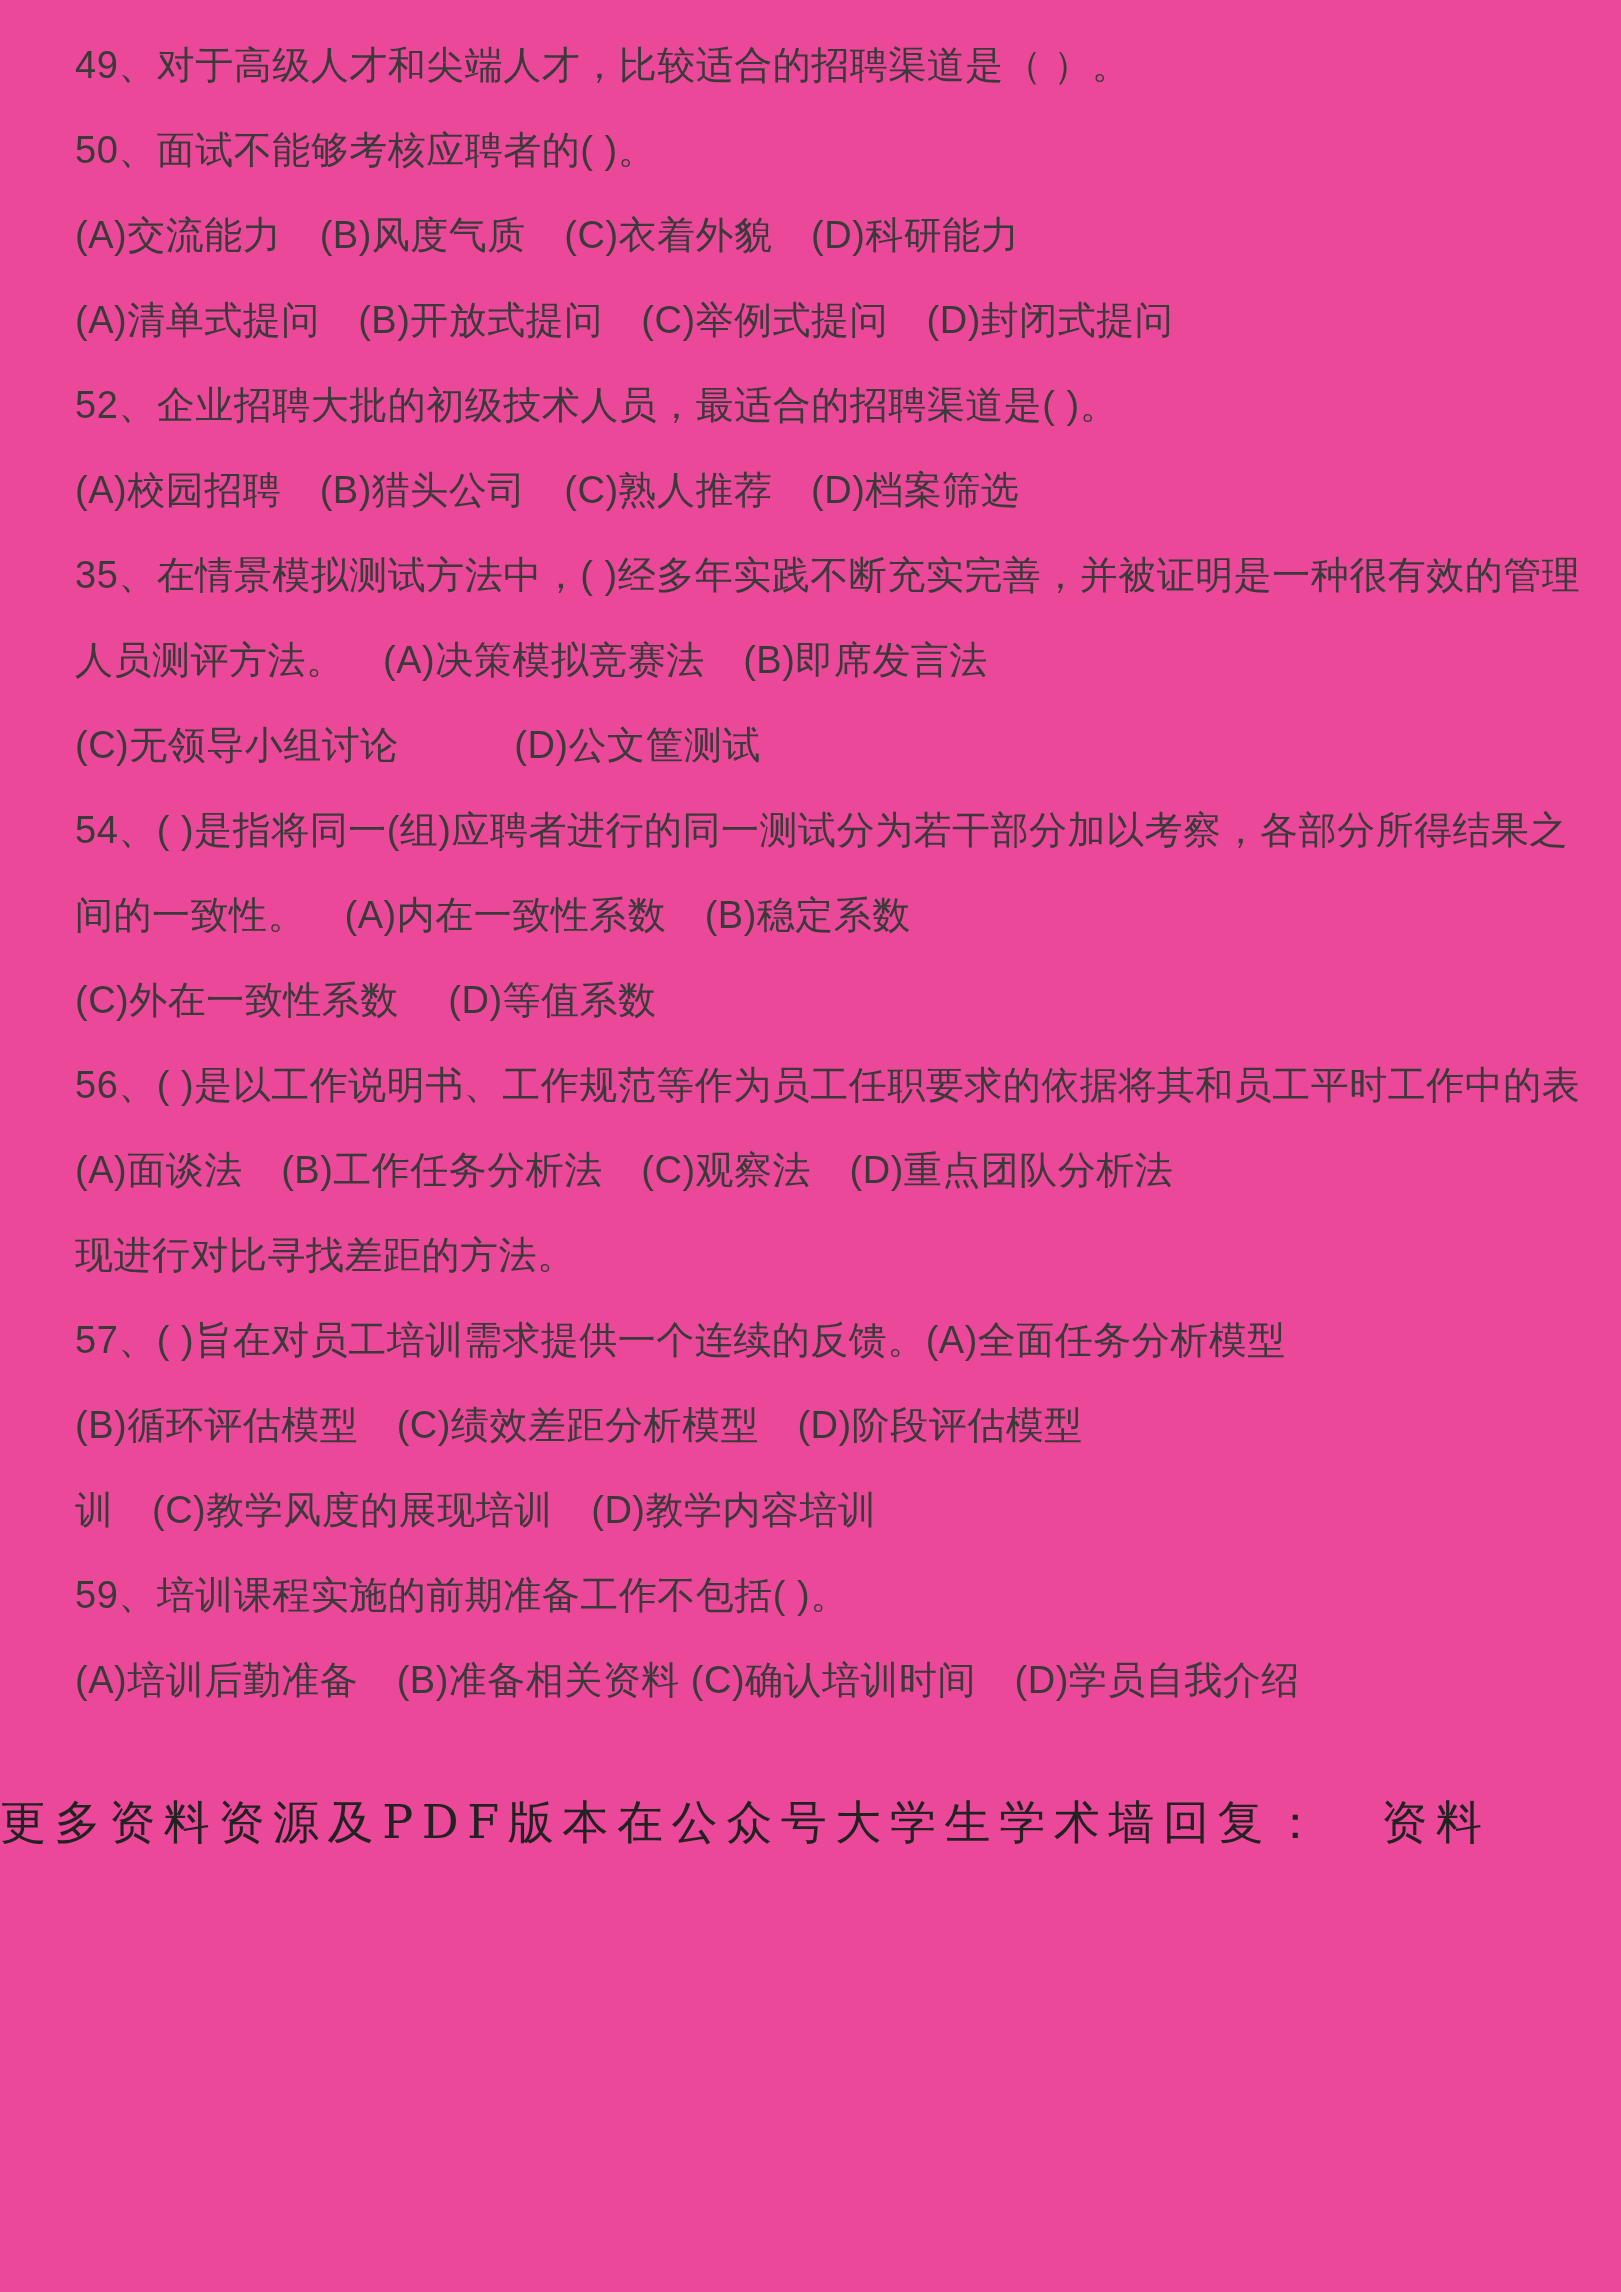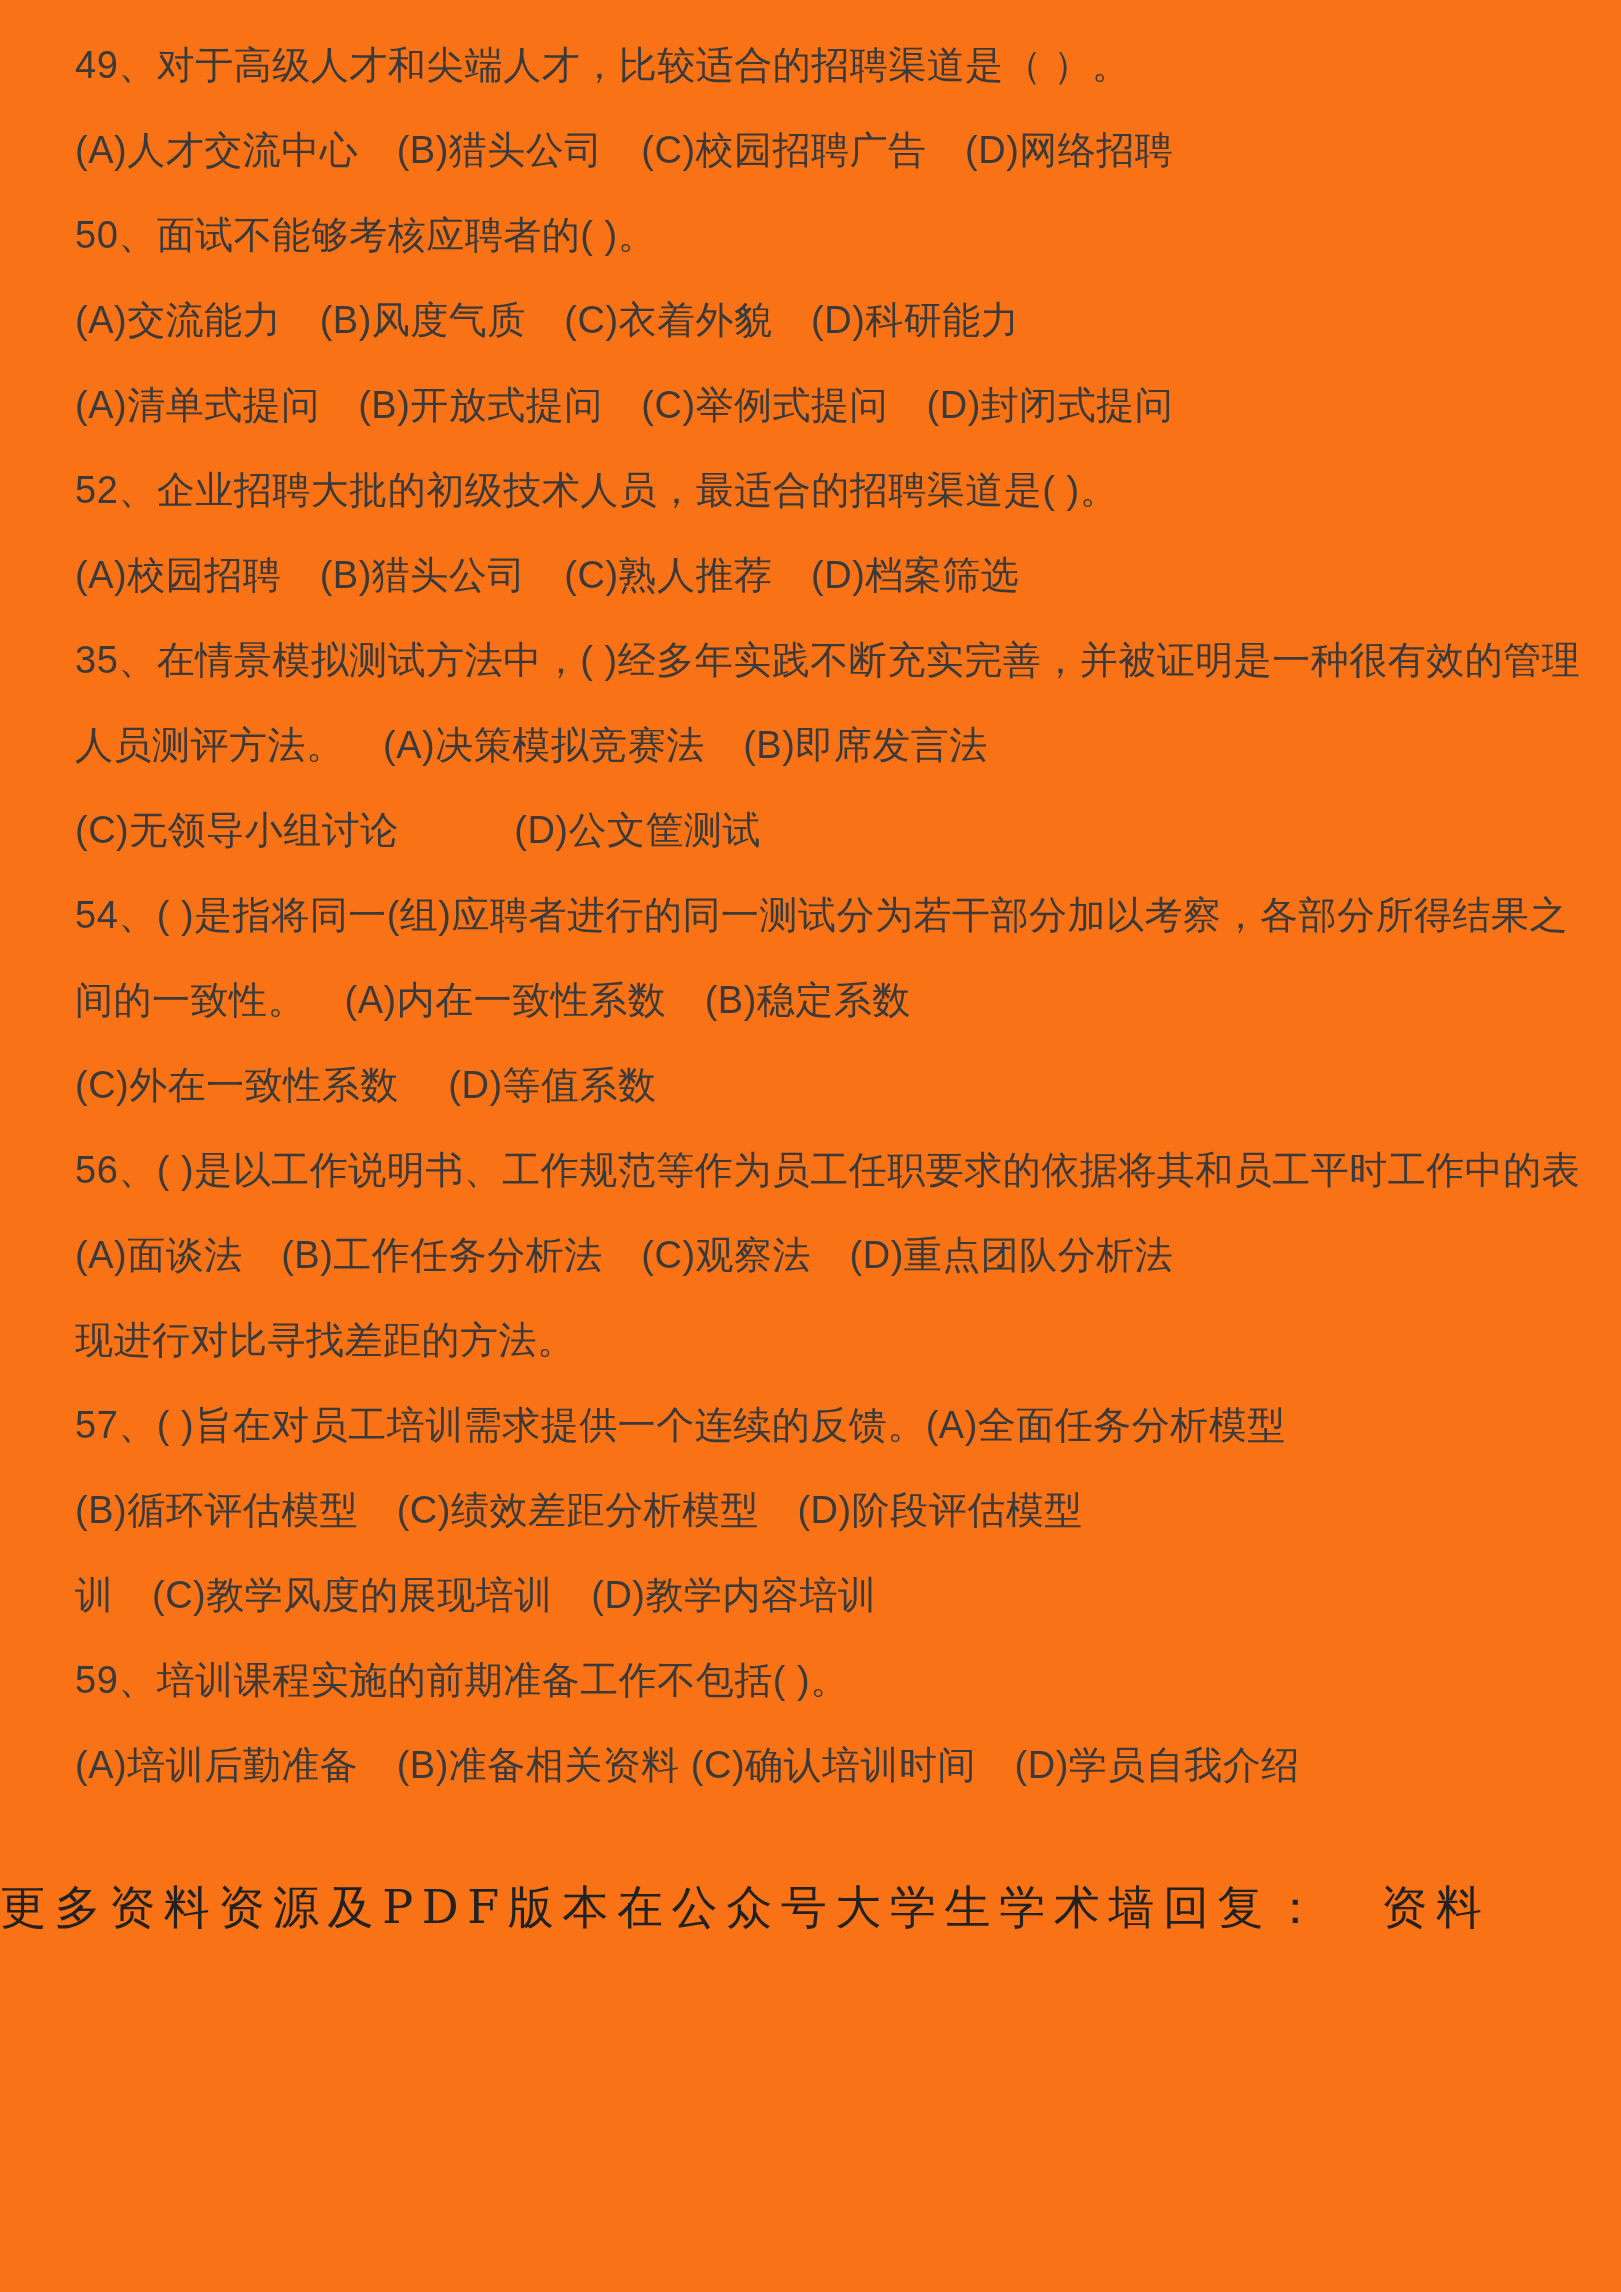--- a/index.html
+++ b/index.html
@@ -5,21 +5,21 @@
   html, body {
     margin: 0;
     padding: 0;
     background: #ffffff;
   }
   .page {
     position: relative;
     width: 1622px;
     height: 2292px;
     box-sizing: border-box;
-    background: #f97316;
+    background: #ec4899;
     overflow: hidden;
     font-family: "Liberation Sans", "DejaVu Sans", sans-serif;
     color: #3a3a3a;
   }
   .content {
     padding: 23px 38px 0 75px;
   }
   .line {
     height: 85px;
     line-height: 85px;
@@ -39,21 +39,20 @@
     color: #222222;
     white-space: pre;
   }
 </style>
 </head>
 <body>
 
 <div class="page">
   <div class="content">
     <div class="line">49、对于高级人才和尖端人才，比较适合的招聘渠道是（ ）。</div>
-    <div class="line">(A)人才交流中心　(B)猎头公司　(C)校园招聘广告　(D)网络招聘</div>
     <div class="line">50、面试不能够考核应聘者的( )。</div>
     <div class="line">(A)交流能力　(B)风度气质　(C)衣着外貌　(D)科研能力</div>
     <div class="line">(A)清单式提问　(B)开放式提问　(C)举例式提问　(D)封闭式提问</div>
     <div class="line">52、企业招聘大批的初级技术人员，最适合的招聘渠道是( )。</div>
     <div class="line">(A)校园招聘　(B)猎头公司　(C)熟人推荐　(D)档案筛选</div>
     <div class="line">35、在情景模拟测试方法中，( )经多年实践不断充实完善，并被证明是一种很有效的管理</div>
     <div class="line">人员测评方法。　(A)决策模拟竞赛法　(B)即席发言法</div>
     <div class="line">(C)无领导小组讨论　　　(D)公文筐测试</div>
     <div class="line">54、( )是指将同一(组)应聘者进行的同一测试分为若干部分加以考察，各部分所得结果之</div>
     <div class="line">间的一致性。　(A)内在一致性系数　(B)稳定系数</div>

